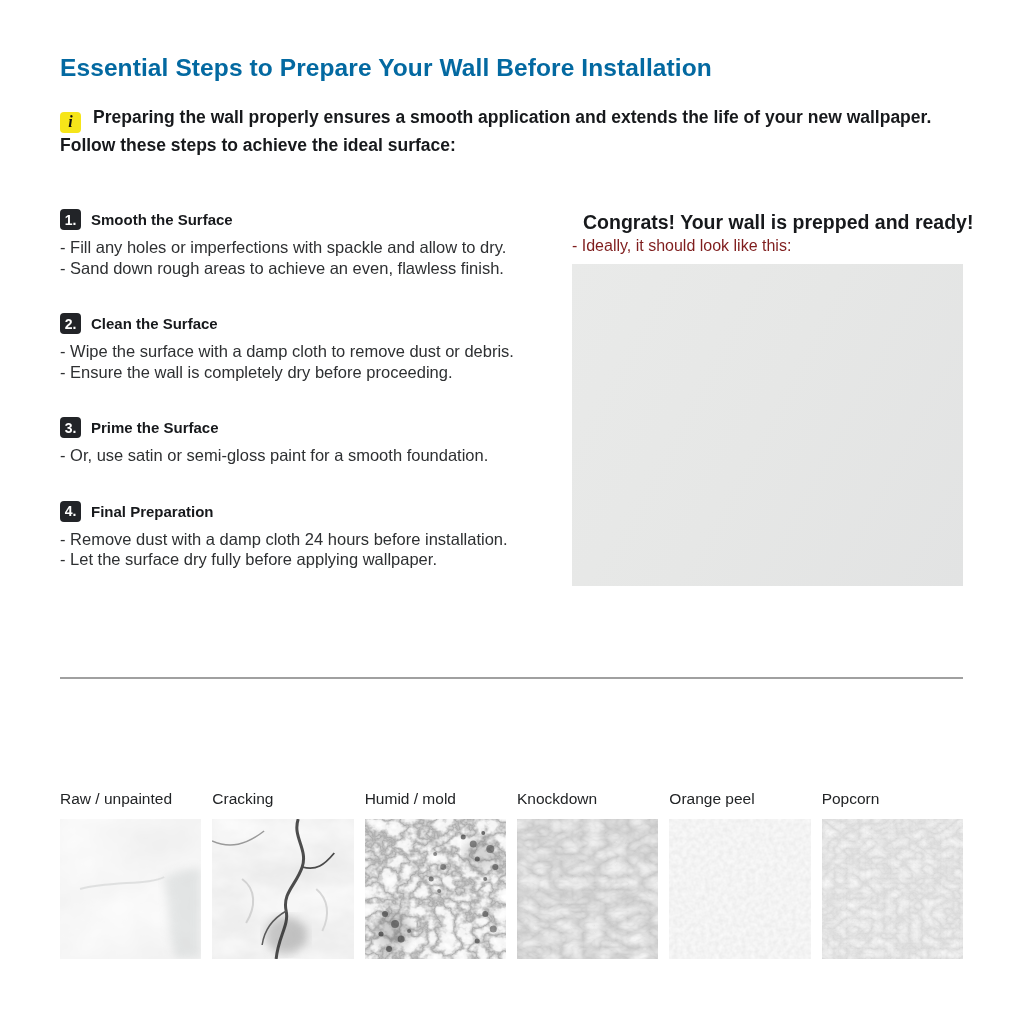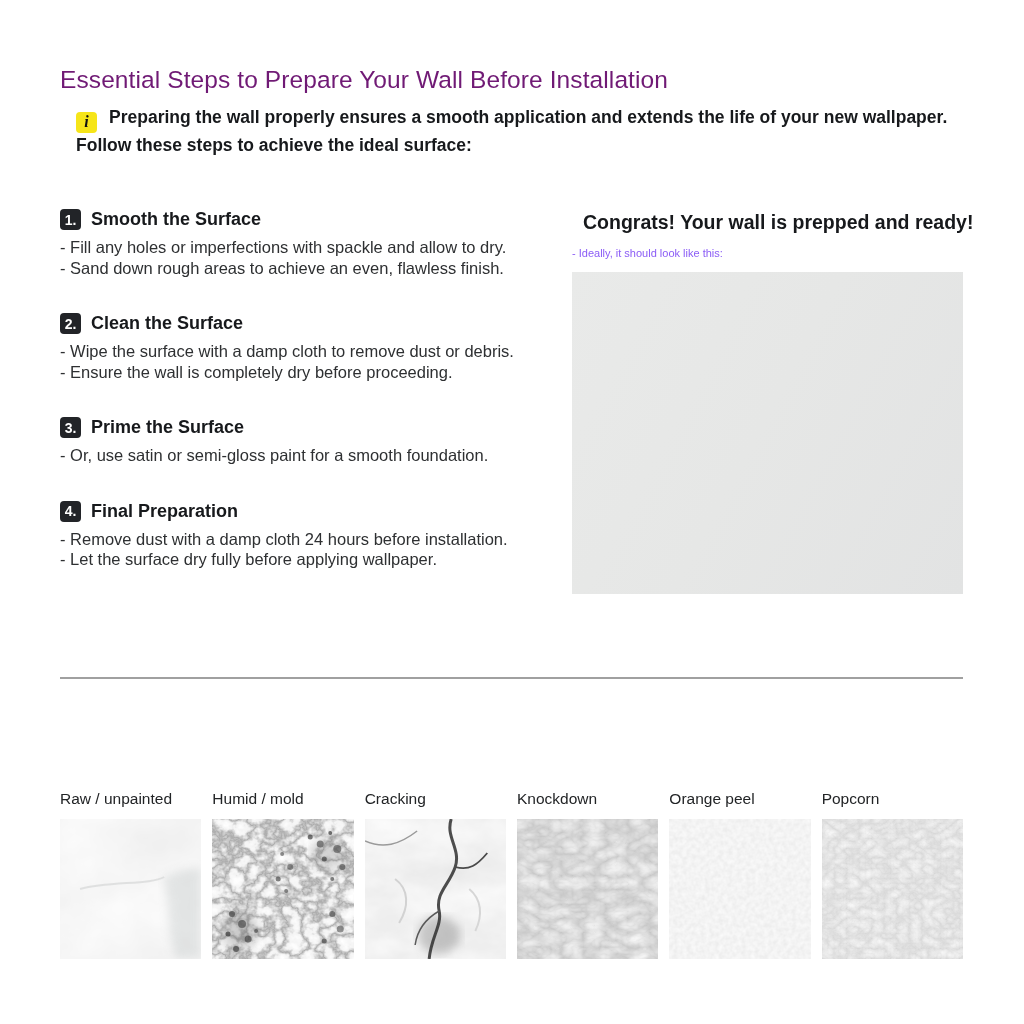--- a/index.html
+++ b/index.html
@@ -1,42 +1,42 @@
 <!DOCTYPE html>
 <html><head>
 <meta charset="utf-8">
 <style>
   * { margin:0; padding:0; box-sizing:border-box; }
   html,body { width:1024px; height:1024px; background:#ffffff;
     font-family:"Liberation Sans", sans-serif; color:#1b1d20; }
   .page { position:relative; width:1024px; height:1024px; background:#fff; overflow:hidden; }
 
-  .title { position:absolute; left:60px; top:54px; font-size:24.5px; font-weight:normal;
-    color:#701a75; letter-spacing:0.1px;margin-top:12px; }
-
-  .intro { position:absolute; left:76px; top:105px; width:908px; font-size:17.5px;
+  .title { position:absolute; left:60px; top:54px; font-size:24.5px; font-weight:bold;
+    color:#0369a1; letter-spacing:0.1px; }
+
+  .intro { position:absolute; left:60px; top:105px; width:908px; font-size:17.5px;
     font-weight:bold; color:#17191c; line-height:24px; }
   .info-badge { display:inline-flex; width:21px; height:21px; background:#f6e519;
     border-radius:4px; align-items:center; justify-content:center;
     font-family:"Liberation Serif", serif; font-style:italic; font-weight:bold;
     font-size:16px; color:#101010; vertical-align:-4px; margin-right:12px; }
 
   .steps { position:absolute; left:60px; top:209px; width:480px; }
   .step { margin-bottom:35px; }
   .step-head { display:flex; align-items:center; gap:10px; margin-bottom:7px; }
   .badge { width:21px; height:21px; background:#222428; color:#ffffff; border-radius:4px;
     font-size:14px; font-weight:bold; display:flex; align-items:center; justify-content:center;
     flex:0 0 auto; }
-  .step-title { font-size:18px; font-weight:bold; color:#17191c; white-space:nowrap; }
+  .step-title { font-size:15px; font-weight:bold; color:#17191c; white-space:nowrap; }
   .step-line { font-size:16.5px; color:#2e3032; line-height:20.5px; }
 
   .success { position:absolute; left:572px; top:209px; width:400px; }
   .success-head { display:flex; align-items:center; gap:11px; }
   .success-title { font-size:19.5px; font-weight:bold; color:#17191c; white-space:nowrap; }
-  .success-sub { margin-top:8px; font-size:11px; color:#8b5cf6; line-height:21px; }
+  .success-sub { font-size:16px; color:#7f1d1d; line-height:21px; }
   .wall-photo { margin-top:8px; width:391px; height:322px;
     background:linear-gradient(118deg,#e9eae9 0%,#e6e7e6 48%,#e2e3e3 100%); }
 
   .divider { position:absolute; left:60px; top:677px; width:903px; height:2px;
     background:#a0a0a0; }
 
   .warning { position:absolute; left:60px; top:753px; width:910px; font-size:17.5px;
     font-weight:bold; color:#17191c; line-height:24px; white-space:nowrap; }
   .warning .x-icon { vertical-align:-4px; margin-right:11px; }
   .warning .u { text-decoration:underline; text-underline-offset:3px; }
@@ -174,20 +174,34 @@
 
 
   <div class="textures">
 
     <figure>
       <figcaption class="tex-label">Raw / unpainted</figcaption>
       <svg class="thumb" viewBox="0 0 141 140" preserveAspectRatio="none">
         <rect width="141" height="140" filter="url(#f-raw)"></rect>
         <path d="M102,60 C112,82 104,108 116,140 L141,140 L141,50 C128,48 112,54 102,60 Z" fill="#c8cccc" opacity="0.45" filter="url(#blur5)"></path>
         <path d="M20,70 C50,62 90,66 104,58" stroke="#d9dbdb" stroke-width="2" fill="none" opacity="0.8"></path>
+      </svg>
+    </figure>
+
+    <figure>
+      <figcaption class="tex-label">Cracking</figcaption>
+      <svg class="thumb" viewBox="0 0 141 140" preserveAspectRatio="none">
+        <rect width="141" height="140" filter="url(#f-crack)"></rect>
+        <ellipse cx="74" cy="116" rx="21" ry="19" fill="#8a8a8a" opacity="0.45" filter="url(#blur5)"></ellipse>
+        <path d="M86,0 C80,18 96,30 90,48 C84,66 70,74 74,92 C77,106 66,118 64,140" stroke="#2f2f2f" stroke-width="3" fill="none" opacity="0.85"></path>
+        <path d="M90,48 C104,52 112,46 122,34" stroke="#4a4a4a" stroke-width="1.8" fill="none"></path>
+        <path d="M0,22 C18,30 34,26 52,12" stroke="#9a9a9a" stroke-width="1.5" fill="none"></path>
+        <path d="M74,92 C60,100 52,112 50,126" stroke="#5a5a5a" stroke-width="1.5" fill="none"></path>
+        <path d="M30,60 C44,70 44,88 34,104" stroke="#d2d2d2" stroke-width="2" fill="none"></path>
+        <path d="M104,70 C116,80 118,96 110,112" stroke="#d6d6d6" stroke-width="2" fill="none"></path>
       </svg>
     </figure>
 
     <figure>
       <figcaption class="tex-label">Humid / mold</figcaption>
       <svg class="thumb" viewBox="0 0 141 140" preserveAspectRatio="none">
         <rect width="141" height="140" filter="url(#f-mold)"></rect>
         <circle cx="115" cy="35" r="16" fill="#6a6a6a" opacity="0.25" filter="url(#blur5)"></circle>
         <circle cx="28" cy="112" r="18" fill="#606060" opacity="0.28" filter="url(#blur5)"></circle>
         <g fill="#3f3f3f">
@@ -209,34 +223,20 @@
             <circle cx="24" cy="130" r="3" opacity="0.7"></circle>
           <circle cx="44" cy="112" r="2" opacity="0.6"></circle>
             <circle cx="120" cy="95" r="3" opacity="0.6"></circle>
           <circle cx="128" cy="110" r="3.5" opacity="0.55"></circle>
             <circle cx="112" cy="122" r="2.5" opacity="0.65"></circle>
         </g>
       </svg>
     </figure>
 
     <figure>
-      <figcaption class="tex-label">Cracking</figcaption>
-      <svg class="thumb" viewBox="0 0 141 140" preserveAspectRatio="none">
-        <rect width="141" height="140" filter="url(#f-crack)"></rect>
-        <ellipse cx="74" cy="116" rx="21" ry="19" fill="#8a8a8a" opacity="0.45" filter="url(#blur5)"></ellipse>
-        <path d="M86,0 C80,18 96,30 90,48 C84,66 70,74 74,92 C77,106 66,118 64,140" stroke="#2f2f2f" stroke-width="3" fill="none" opacity="0.85"></path>
-        <path d="M90,48 C104,52 112,46 122,34" stroke="#4a4a4a" stroke-width="1.8" fill="none"></path>
-        <path d="M0,22 C18,30 34,26 52,12" stroke="#9a9a9a" stroke-width="1.5" fill="none"></path>
-        <path d="M74,92 C60,100 52,112 50,126" stroke="#5a5a5a" stroke-width="1.5" fill="none"></path>
-        <path d="M30,60 C44,70 44,88 34,104" stroke="#d2d2d2" stroke-width="2" fill="none"></path>
-        <path d="M104,70 C116,80 118,96 110,112" stroke="#d6d6d6" stroke-width="2" fill="none"></path>
-      </svg>
-    </figure>
-
-    <figure>
       <figcaption class="tex-label">Knockdown</figcaption>
       <svg class="thumb" viewBox="0 0 141 140" preserveAspectRatio="none">
         <rect width="141" height="140" filter="url(#f-knockdown)"></rect>
       </svg>
     </figure>
 
     <figure>
       <figcaption class="tex-label">Orange peel</figcaption>
       <svg class="thumb" viewBox="0 0 141 140" preserveAspectRatio="none">
         <rect width="141" height="140" filter="url(#f-orange)"></rect>

